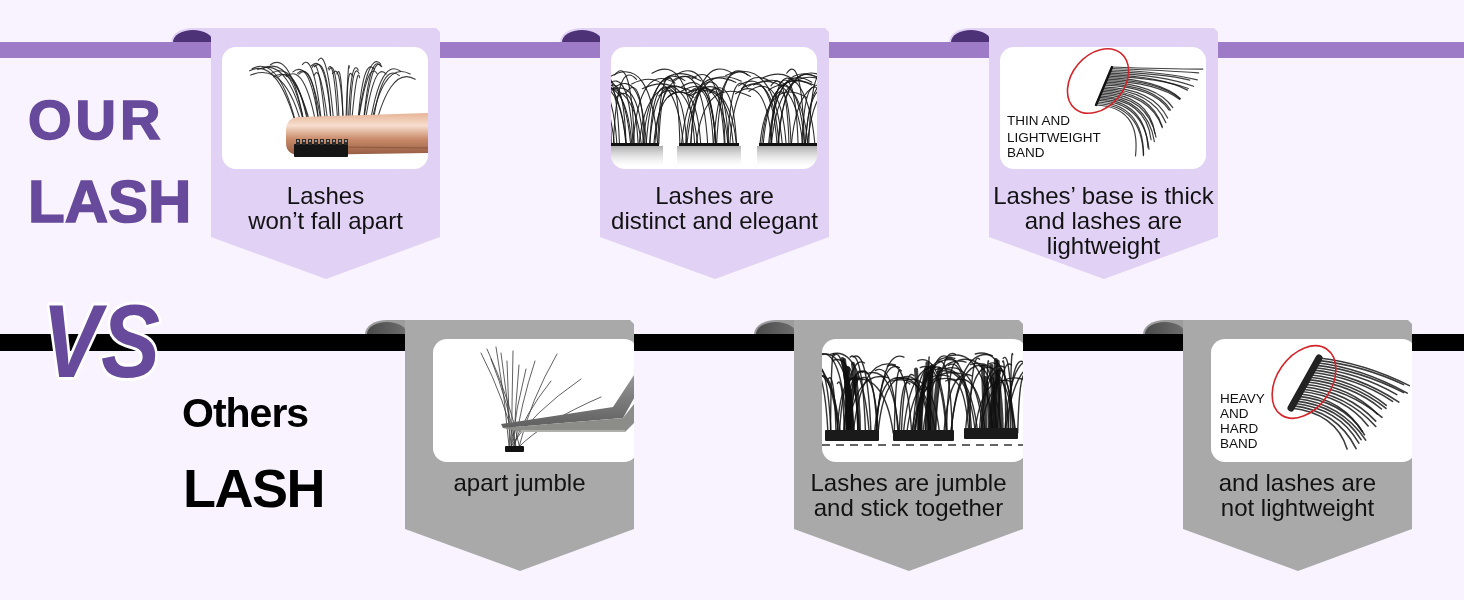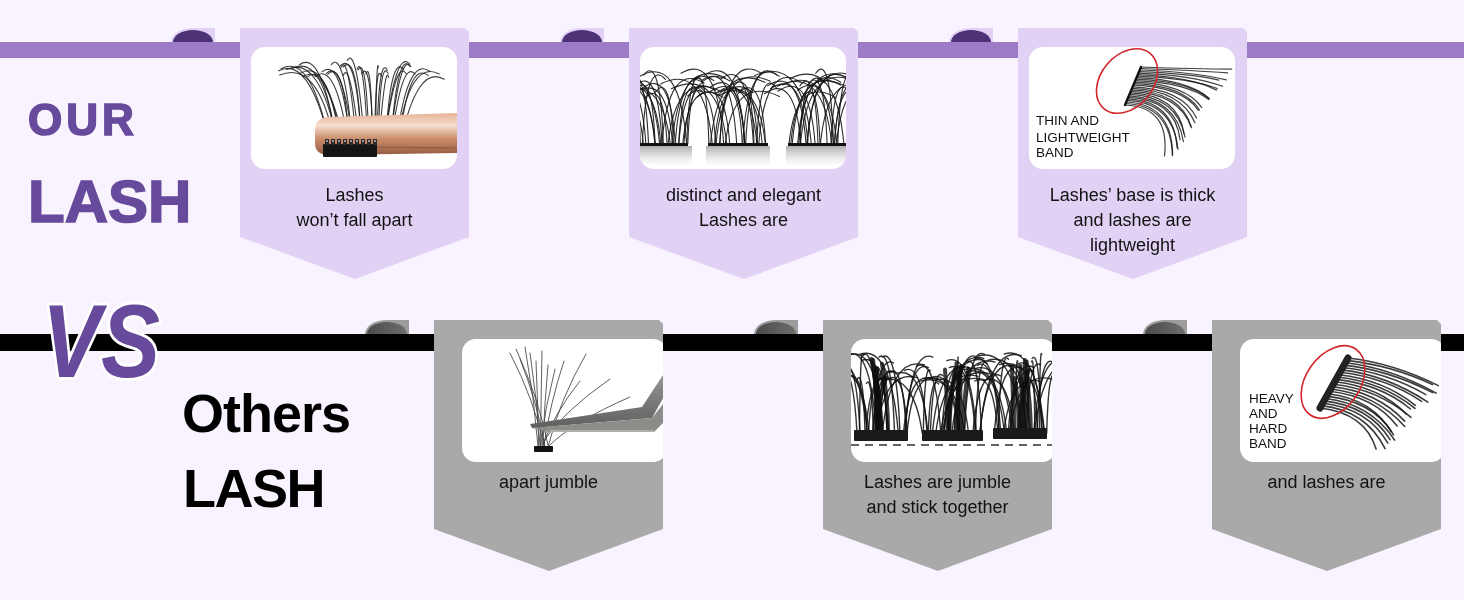--- a/index.html
+++ b/index.html
@@ -9,46 +9,46 @@
 }
 *{margin:0;padding:0;box-sizing:border-box;}
 html,body{width:1464px;height:600px;overflow:hidden;background:var(--background);}
 body{position:relative;font-family:"Liberation Sans",sans-serif;}
 
 .line{position:absolute;left:0;width:1464px;z-index:1;}
 .line-top{top:42px;height:16px;background:var(--top_line);}
 .line-bottom{top:334px;height:17px;background:var(--black_line);}
 
 .heading{position:absolute;font-family:"Liberation Sans",sans-serif;font-weight:bold;white-space:nowrap;z-index:2;}
-.h-our{left:28px;top:90px;font-size:44px;line-height:60px;color:var(--heading_purple);-webkit-text-stroke:1.6px var(--heading_purple);letter-spacing:4px;}
+.h-our{left:28px;top:90px;font-size:56px;line-height:60px;color:var(--heading_purple);-webkit-text-stroke:1.6px var(--heading_purple);letter-spacing:4px;}
 .h-our-lash{left:28px;top:172px;font-size:60px;line-height:60px;color:var(--heading_purple);-webkit-text-stroke:1.6px var(--heading_purple);letter-spacing:0px;}
-.h-others{left:182px;top:386px;font-size:54px;line-height:54px;color:#000;letter-spacing:-1px;}
+.h-others{left:182px;top:386px;font-size:41px;line-height:54px;color:#000;letter-spacing:-1px;}
 .h-others-lash{left:183px;top:461px;font-size:54px;line-height:54px;color:#000;letter-spacing:-1.5px;}
 
 .vs{position:absolute;left:30px;top:292px;width:150px;height:100px;overflow:visible;z-index:6;}
 .vs text{font-family:"Liberation Sans",sans-serif;font-weight:bold;font-style:italic;}
 
 .curl{position:absolute;width:44px;height:14px;border-radius:22px 0 0 0 / 14px 0 0 0;z-index:2;}
 .curl::after{content:"";position:absolute;left:2px;top:2px;width:40px;height:12px;border-radius:20px 20px 0 0 / 12px 12px 0 0;}
 .curl.purple{top:28px;background:var(--banner_light);}
 .curl.purple::after{background:var(--curl_dark);}
 .curl.gray{top:320px;background:#9c9c9c;}
 .curl.gray::after{background:linear-gradient(90deg,#4a4a4a,#6e6e6e);}
 
 .banner{position:absolute;width:229px;height:251px;z-index:3;
-  clip-path:polygon(0 0,225px 0,229px 4px,229px 209px,115px 251px,0 209px);margin-left:29px;}
+  clip-path:polygon(0 0,225px 0,229px 4px,229px 209px,115px 251px,0 209px);}
 .banner.purple{top:28px;background:var(--banner_light);}
 .banner.gray{top:320px;background:var(--banner_gray);}
 
 .img-box{position:absolute;left:11px;top:19px;width:206px;height:122px;border-radius:14px;background:#fff;overflow:hidden;}
 .gray .img-box{left:28px;top:19px;width:205px;height:123px;}
 .img-box svg{display:block;width:100%;height:100%;}
 .img-label{font-family:"Liberation Sans",sans-serif;font-size:13.5px;fill:#111;}
 
-.caption{position:absolute;left:0;width:229px;text-align:center;font-size:18px;line-height:25px;color:#121212;white-space:nowrap;}
+.caption{position:absolute;left:0;width:229px;text-align:center;font-size:24px;line-height:25px;color:#121212;white-space:nowrap;}
 .purple .caption{top:155px;}
 .gray .caption{top:150px;}
 </style>
 </head>
 <body>
 
 <div class="line line-top"></div>
 <div class="line line-bottom"></div>
 
 <div class="heading h-our">OUR</div>
@@ -247,22 +247,22 @@
         </g>
       <rect x="0" y="96" width="48" height="3" fill="#111"></rect>
       <rect x="68" y="96" width="60" height="3" fill="#111"></rect>
       <rect x="148" y="96" width="58" height="3" fill="#111"></rect>
       <rect x="0" y="99" width="52" height="20" fill="url(#refl)"></rect>
       <rect x="66" y="99" width="64" height="20" fill="url(#refl)"></rect>
       <rect x="146" y="99" width="60" height="20" fill="url(#refl)"></rect>
     </svg>
   </div>
   <div class="caption">
+    <div>Lashes are</div>
     <div>distinct and elegant</div>
-    <div>Lashes are</div>
   </div>
 </div>
 
 <div class="banner purple" style="left:989px">
   <div class="img-box">
     <svg viewBox="0 0 206 122">
       <g>
           <path d="M96.0,58.0 Q141.0,60.0 135.5,108.9" fill="none" stroke="#121212" stroke-width="1.2" stroke-linecap="round" opacity="0.8"></path>
           <path d="M96.6,56.5 Q142.0,58.5 143.4,108.7" fill="none" stroke="#121212" stroke-width="1.2" stroke-linecap="round" opacity="0.8"></path>
           <path d="M97.3,55.0 Q143.1,57.0 143.6,107.7" fill="none" stroke="#121212" stroke-width="1.2" stroke-linecap="round" opacity="0.8"></path>
@@ -498,14 +498,15 @@
       <line x1="80" y1="69" x2="108" y2="19" stroke="#222" stroke-width="7" stroke-linecap="round"></line>
       <ellipse cx="93" cy="43" rx="27" ry="40" transform="rotate(35 93 43)" fill="none" stroke="#d3262b" stroke-width="1.6"></ellipse>
       <text class="img-label" x="9" y="64">HEAVY</text>
       <text class="img-label" x="9" y="79">AND</text>
       <text class="img-label" x="9" y="94">HARD</text>
       <text class="img-label" x="9" y="109">BAND</text>
     </svg>
   </div>
   <div class="caption">
     <div>and lashes are</div>
+    <div>not lightweight</div>
   </div>
 </div>
 
 </body></html>

